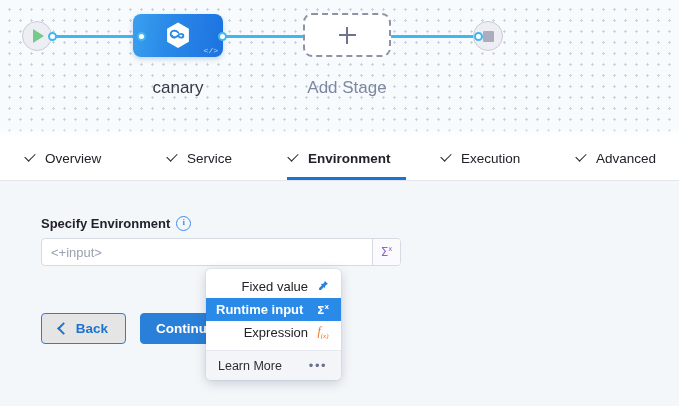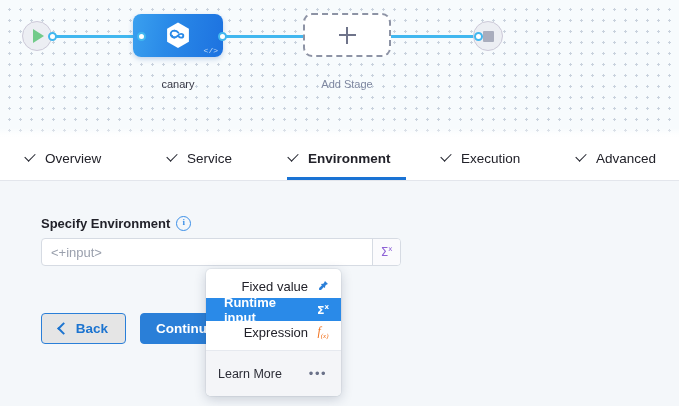--- a/index.html
+++ b/index.html
@@ -155,21 +155,21 @@
   .plus::before, .plus::after {
     content: "";
     position: absolute;
     background: #6f748a;
   }
   .plus::before { left: 0; top: 7.5px; width: 17px; height: 2px; }
   .plus::after  { top: 0; left: 7.5px; width: 2px; height: 17px; }
 
   .node-label {
     position: absolute;
-    font-size: 11px;
+    font-size: 17px;
     text-align: center;
     white-space: nowrap;
   }
   .node-label.canary {
     left: 133px; top: 78px; width: 90px;
     color: #383946;
   }
   .node-label.addstage {
     left: 288px; top: 78px; width: 118px;
     color: #7e87a0;
@@ -365,21 +365,21 @@
     box-shadow: 0 3px 12px rgba(40,55,85,0.22), 0 0 0 1px rgba(40,55,85,0.05);
     z-index: 40;
     overflow: hidden;
   }
   .dd-item {
     height: 23px;
     display: flex;
     align-items: center;
     justify-content: flex-end;
     gap: 8px;
-    padding: 0 11px 0 18px;
+    padding: 0 11px 0 10px;
     font-size: 13px;
     color: #22222a;
     cursor: pointer;
     box-sizing: border-box;
   }
   .dd-item.first { margin-top: 6px; }
   .dd-item.last  { margin-bottom: 6px; }
   .dd-item.selected {
     background: #2a8ae8;
     color: #ffffff;
@@ -394,21 +394,21 @@
     line-height: 1;
   }
   .ic-pin   { color: #2a7fd8; font-size: 12px; }
   .ic-sigma { color: #ffffff; font-family: "DejaVu Sans", sans-serif; font-size: 11px; }
   .ic-sigma sup { font-size: 7px; }
   .ic-fx    { color: #f2711c; font-family: "Liberation Serif", serif; font-style: italic; font-size: 12px; }
 
   .dd-footer {
     border-top: 1px solid #e6e9ef;
     background: #f4f5f8;
-    height: 46px;
+    height: 30px;
     display: flex;
     align-items: center;
     justify-content: space-between;
     padding: 0 14px 0 12px;
     font-size: 12.5px;
     color: #2c2d37;
     cursor: pointer;
     box-sizing: border-box;
   }
   .dots {

